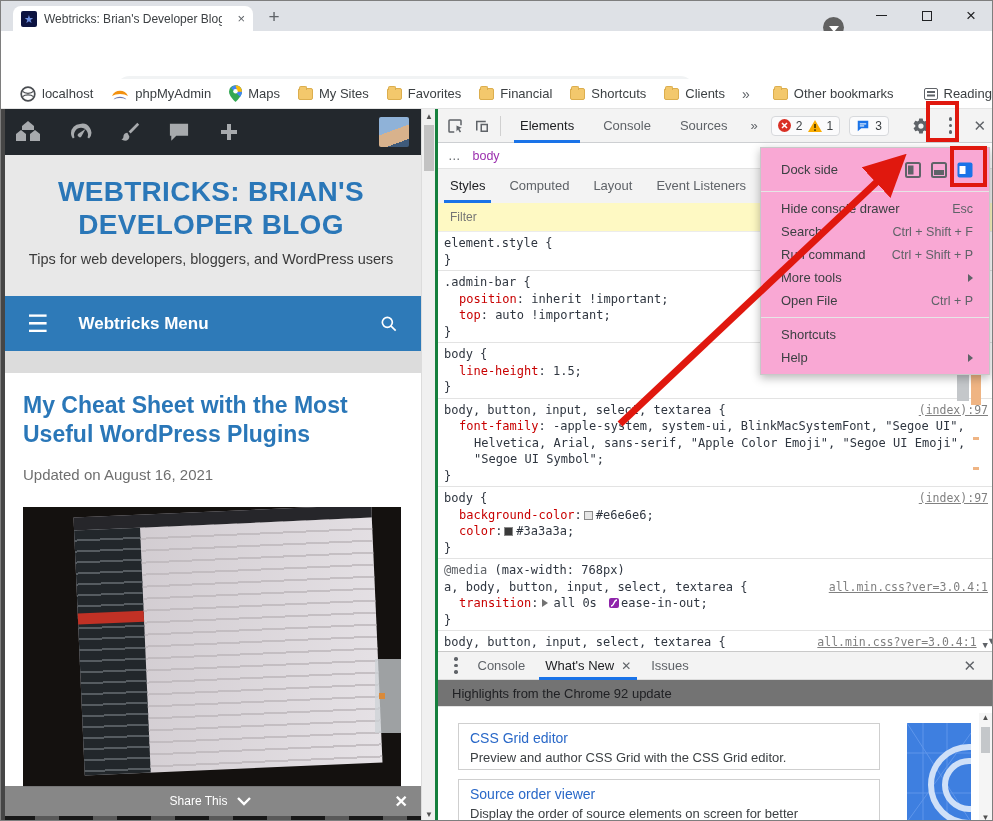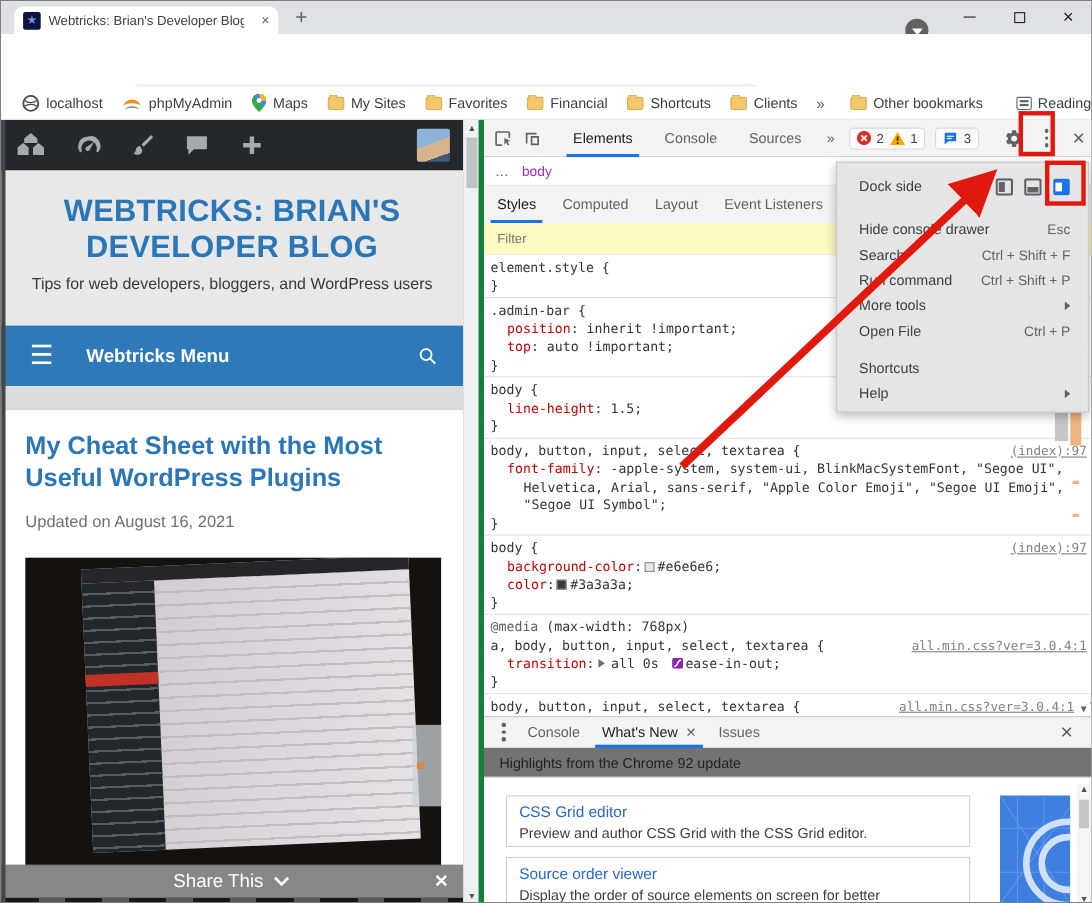--- a/index.html
+++ b/index.html
@@ -68,31 +68,31 @@
   
   .photo{position:absolute;left:22px;top:398px;width:378px;height:280px;background:#14110f;overflow:hidden}
   .screen{position:absolute;left:56px;top:4px;width:298px;height:258px;background:linear-gradient(100deg,#cdc7cc,#e6e2e6);transform:rotate(-2.5deg)}
   .scr-top{position:absolute;left:0;top:0;right:0;height:13px;background:#26262a}
   .scr-side{position:absolute;left:0;top:13px;bottom:0;width:66px;background:#22272b;background-image:repeating-linear-gradient(to bottom,transparent 0 9px,#565c61 9px 11px)}
   .scr-red{position:absolute;left:0;top:96px;width:66px;height:11px;background:#c13125}
   .scr-main{position:absolute;left:66px;top:13px;right:0;bottom:0;background-image:repeating-linear-gradient(to bottom,transparent 0 10px,#bdb7bb 10px 12px);opacity:.8}
   .photo .sidewin{position:absolute;right:0;top:152px;width:26px;height:74px;background:#ccd1d5;opacity:.75}
   .photo .sidedot{position:absolute;right:16px;top:186px;width:6px;height:6px;background:#d98a3a}
   .sharebar{position:absolute;left:0;right:0;bottom:6px;height:30px;background:rgba(126,126,126,.93);display:flex;align-items:center;justify-content:center;gap:9px;color:#fff;z-index:25}
-  .sharelabel{font-size:17px}
+  .sharelabel{font-size:12px}
   .shareclose{position:absolute;right:13px;font-size:16px;font-weight:bold;color:#fff}
   .botstrip{position:absolute;left:0;right:0;bottom:0;height:6px;background:#181818;background-image:repeating-linear-gradient(to right,transparent 0 34px,#595959 34px 58px);z-index:26}
 
   
   .pagescroll{position:absolute;left:420px;top:108px;width:14px;height:713px;background:#f0f0f0;border-left:1px solid #dcdcdc}
   .sarrow{position:absolute;left:0;width:14px;text-align:center;font-size:8px;color:#505050}
   .pthumb{position:absolute;left:2px;top:16px;width:10px;height:46px;background:#c2c2c2}
 
   
-  .dtcol{position:absolute;left:434px;top:108px;width:559px;height:713px;background:#fff;border-left:5px solid #15803d}
+  .dtcol{position:absolute;left:434px;top:108px;width:559px;height:713px;background:#fff;border-left:3px solid #15803d}
   .dtbar{position:absolute;left:0;top:0;right:0;height:34px;background:#f3f3f3;border-bottom:1px solid #cdcfd2;display:flex;align-items:center;padding:0 8px;gap:9px}
   .vsep{width:1px;height:20px;background:#d0d0d0}
   .dttab{position:relative;height:34px;line-height:34px;padding:0 10px;font-size:13px;color:#5f6368}
   .dttab.on{color:#202124}
   .dttab.on:after{content:"";position:absolute;left:4px;right:4px;bottom:0;height:3px;background:#1a73e8}
   .morechev{font-size:13px;color:#5f6368;padding:0 4px}
   .badgebox{display:flex;align-items:center;gap:5px;border:1px solid #d7d9dc;background:#fbfbfc;border-radius:4px;padding:2px 6px;font-size:12px;color:#3c4043}
   .crumb{position:absolute;left:0;top:34px;right:0;height:26px;background:#fff;border-bottom:1px solid #e3e3e3;display:flex;align-items:center;padding:0 10px;font-size:12.5px;white-space:nowrap;overflow:hidden}
   .crumb .dots{color:#5f6368;margin-right:12px}
   .crumb .tag{color:#9b2fae}
@@ -124,21 +124,21 @@
   .dwx{font-size:12px;color:#5f6368}
   .drawerhead{position:absolute;left:0;top:571px;right:0;height:27px;background:#737373;border-bottom:1px solid #e3e3e3;font-size:13px;color:#202124;line-height:27px;padding-left:14px}
   .drawerbody{position:absolute;left:0;top:598px;right:0;bottom:0;background:#fff;overflow:hidden}
   .wncard{position:absolute;left:20px;width:422px;border:1px solid #cfcfcf;padding:6px 11px;background:#fff}
   .wntitle{font-size:14px;color:#2968c8}
   .wndesc{font-size:13px;color:#3c4043;margin-top:4px}
   .dscroll{position:absolute;right:2px;top:6px;width:13px;bottom:0;background:#f5f5f5}
   .dthumb{position:absolute;left:2px;top:14px;width:9px;height:26px;background:#c4c7ca}
 
   
-  .menu{position:absolute;left:759px;top:146px;width:230px;height:228px;background:#e5e5e5;border:1px solid #c8c8c8;box-shadow:0 3px 9px rgba(0,0,0,.28);z-index:50;padding-top:5px}
+  .menu{position:absolute;left:759px;top:146px;width:230px;height:228px;background:#f9a8d4;border:1px solid #c8c8c8;box-shadow:0 3px 9px rgba(0,0,0,.28);z-index:50;padding-top:5px}
   .mrow{display:flex;align-items:center;height:23px;padding:0 16px 0 20px;font-size:13px;color:#3c4043}
   .mrow.dock{height:33px}
   .mshort{margin-left:auto;color:#5f6368;font-size:12.5px}
   .msub{margin-left:auto;width:0;height:0;border-left:5px solid #5f6368;border-top:4px solid transparent;border-bottom:4px solid transparent}
   .msep{border-top:1px solid #e6e6e6;margin:5px 0}
   .dockicons{margin-left:auto;display:flex;align-items:center;gap:10px}
 
   
   .annot-svg{position:absolute;left:0;top:0;z-index:60;pointer-events:none}
   .rbox{position:absolute;border:4px solid #e0180e;z-index:70;pointer-events:none}

